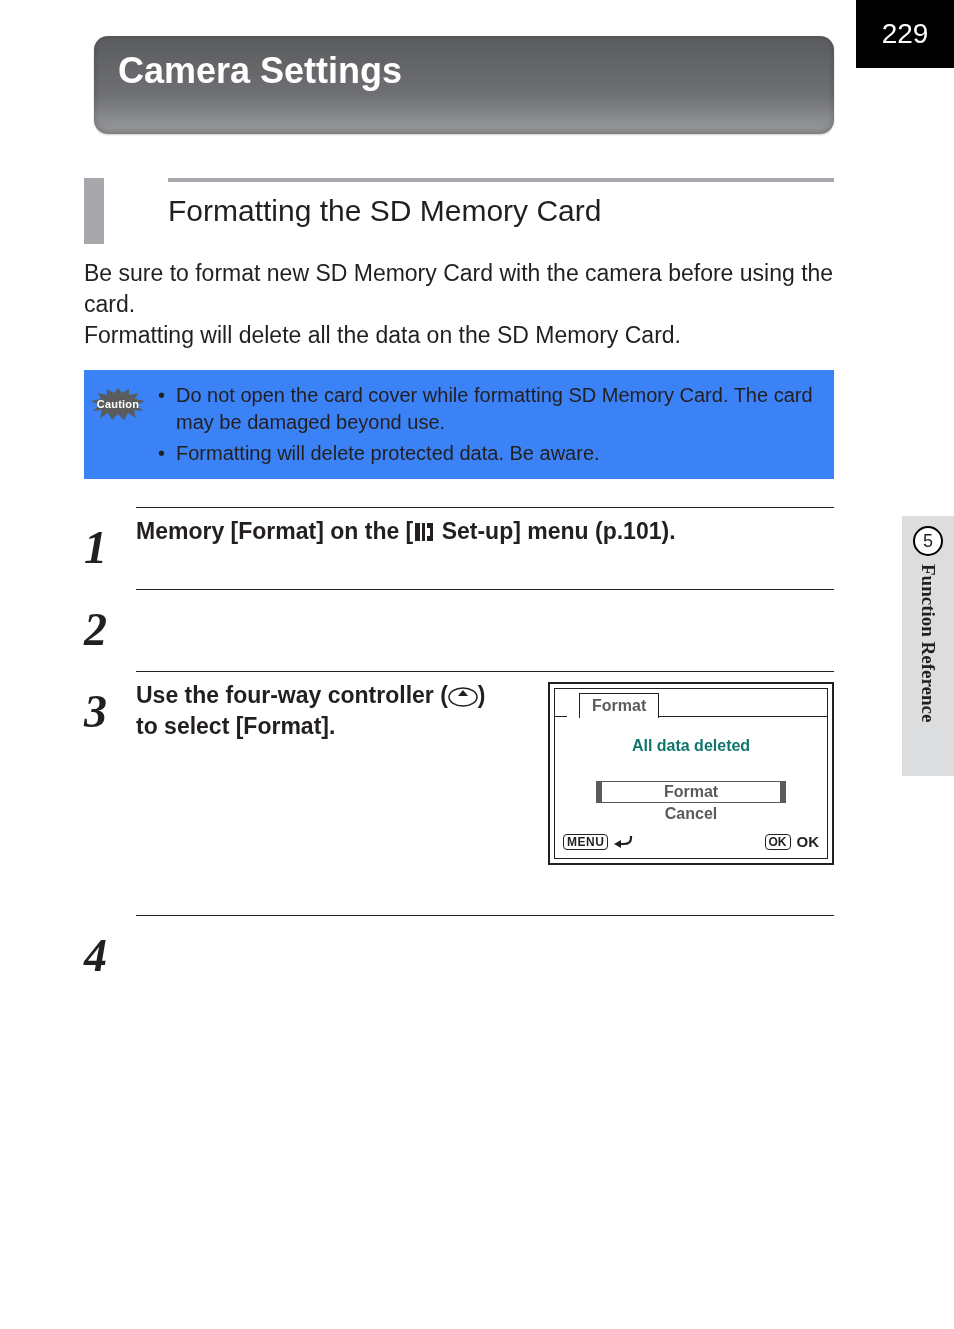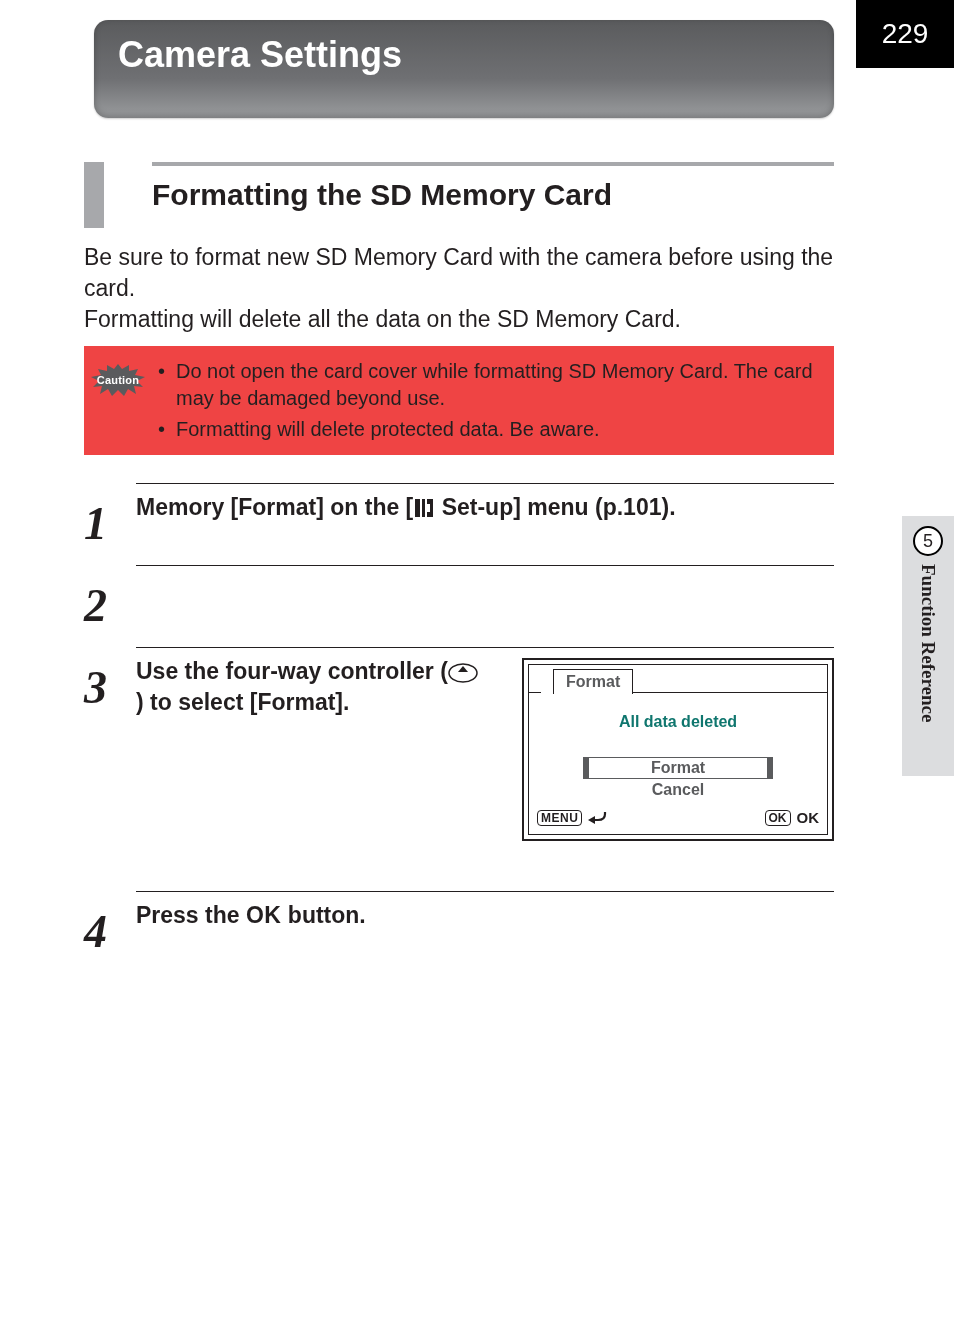--- a/index.html
+++ b/index.html
@@ -52,21 +52,21 @@
     font-size: 19px;
     font-weight: bold;
     writing-mode: vertical-rl;
     text-orientation: mixed;
     margin: 0 auto;
     display: block;
     text-align: left;
   }
   
   .main {
-    padding: 20px 120px 0 84px;
+    padding: 36px 120px 0 84px;
   }
   
   .title-bar {
     margin-top: 0;
     margin-left: 10px;
     margin-right: 0;
     height: 98px;
     border-radius: 14px;
     background: linear-gradient(#5a5b5d 0%, #6f7073 60%, #9a9c9e 100%);
     color: #fff;
@@ -83,34 +83,35 @@
     margin-top: 44px;
     align-items: stretch;
   }
   .section-bar {
     width: 20px;
     background: #a7a8ab;
     margin-right: 48px;
   }
   .section-heading {
     font-size: 30px;
-    font-weight: bold;
+    font-weight: normal;
     padding: 12px 0 16px 0;
     border-top: 4px solid #a7a8ab;
     flex: 1;
+    margin-left: 16px;
   }
   .intro {
     font-size: 23px;
     line-height: 1.35;
     margin-top: 14px;
   }
   
   .caution-box {
-    margin-top: 11px;
-    background: #ef4444;
+    margin-top: 19px;
+    background: #3b82f6;
     display: flex;
     align-items: flex-start;
     padding: 12px 18px 12px 0;
   }
   .caution-badge {
     width: 68px;
     display: flex;
     justify-content: center;
     padding-top: 6px;
   }
@@ -171,21 +172,21 @@
   .step-desc {
     font-size: 23px;
     line-height: 1.4;
     margin-top: 8px;
   }
   .step3-row { display: flex; gap: 40px; }
   .step3-left { flex: 1; }
 
   
   .lcd {
-    width: 312px;
+    width: 286px;
     border: 2.5px solid #231f20;
     padding: 4px;
     margin-top: 2px;
   }
   .lcd-inner {
     border: 1.5px solid #231f20;
     position: relative;
     padding: 0 0 8px 0;
   }
   .lcd-tab-row { display: flex; align-items: flex-end; height: 28px; }
@@ -390,21 +391,18 @@
             </div>
           </div>
         </div>
       </div>
     </div>
 
     <div class="step" style="margin-top:50px;">
       <div class="step-num">4</div>
       <div class="step-body">
         <div class="step-rule"></div>
-        <div class="step-head">
-          <span>Press the </span><span class="ok-inline">OK</span><span> button.</span>
-        </div>
       </div>
     </div>
 
   </div>
 
 </div>
 
 </body></html>

